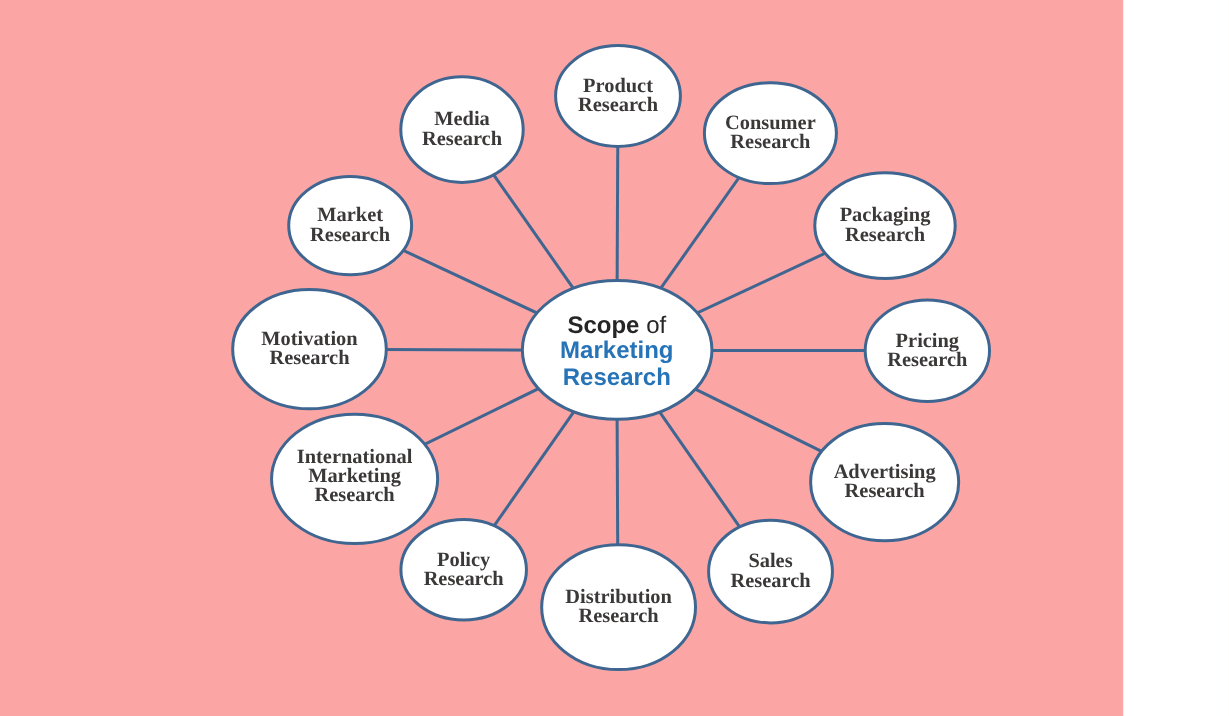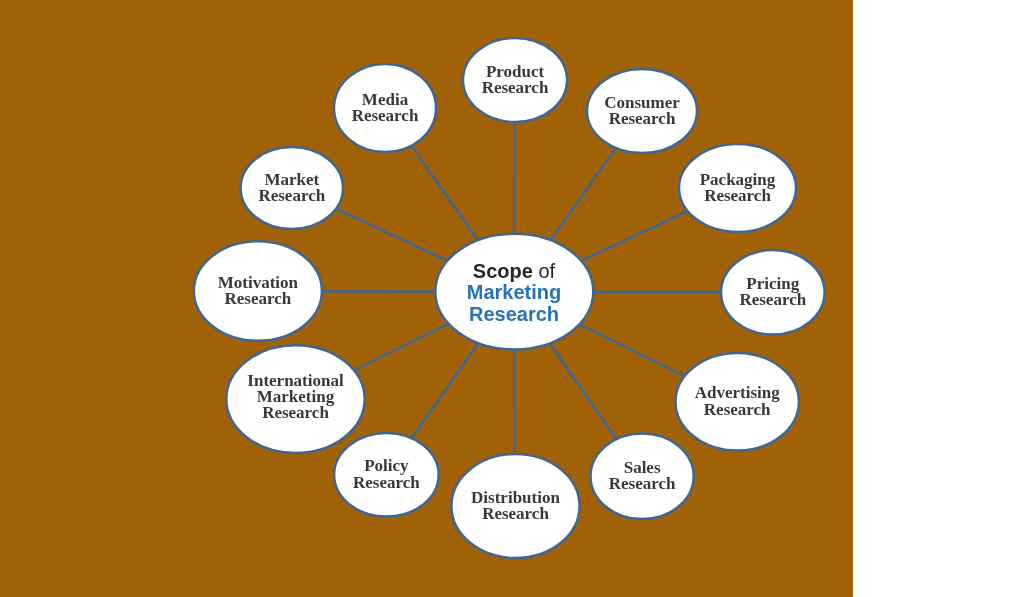--- a/index.html
+++ b/index.html
@@ -1,16 +1,16 @@
 <!DOCTYPE html>
 <html><head>
 <meta charset="utf-8">
 <style>
   html,body{margin:0;padding:0;background:#ffffff;}
-  .wrap{position:relative;width:853px;height:597px;background:#a16207;overflow:hidden;}
+  .wrap{position:relative;width:936px;height:597px;background:#fca5a5;overflow:hidden;}
   svg{position:absolute;left:0;top:0;filter:blur(0.6px);}
   text{font-family:"Liberation Serif", serif;font-weight:bold;fill:#3b3838;font-size:17px;}
   .ctr{font-family:"Liberation Sans", sans-serif;font-size:20px;}
 </style>
 </head>
 <body>
 <div class="wrap">
 <svg width="1024" height="597" viewBox="0 0 1024 597">
   <g stroke="#3f6691" stroke-width="2.5">
     <line x1="514" y1="292" x2="515" y2="80"></line>

